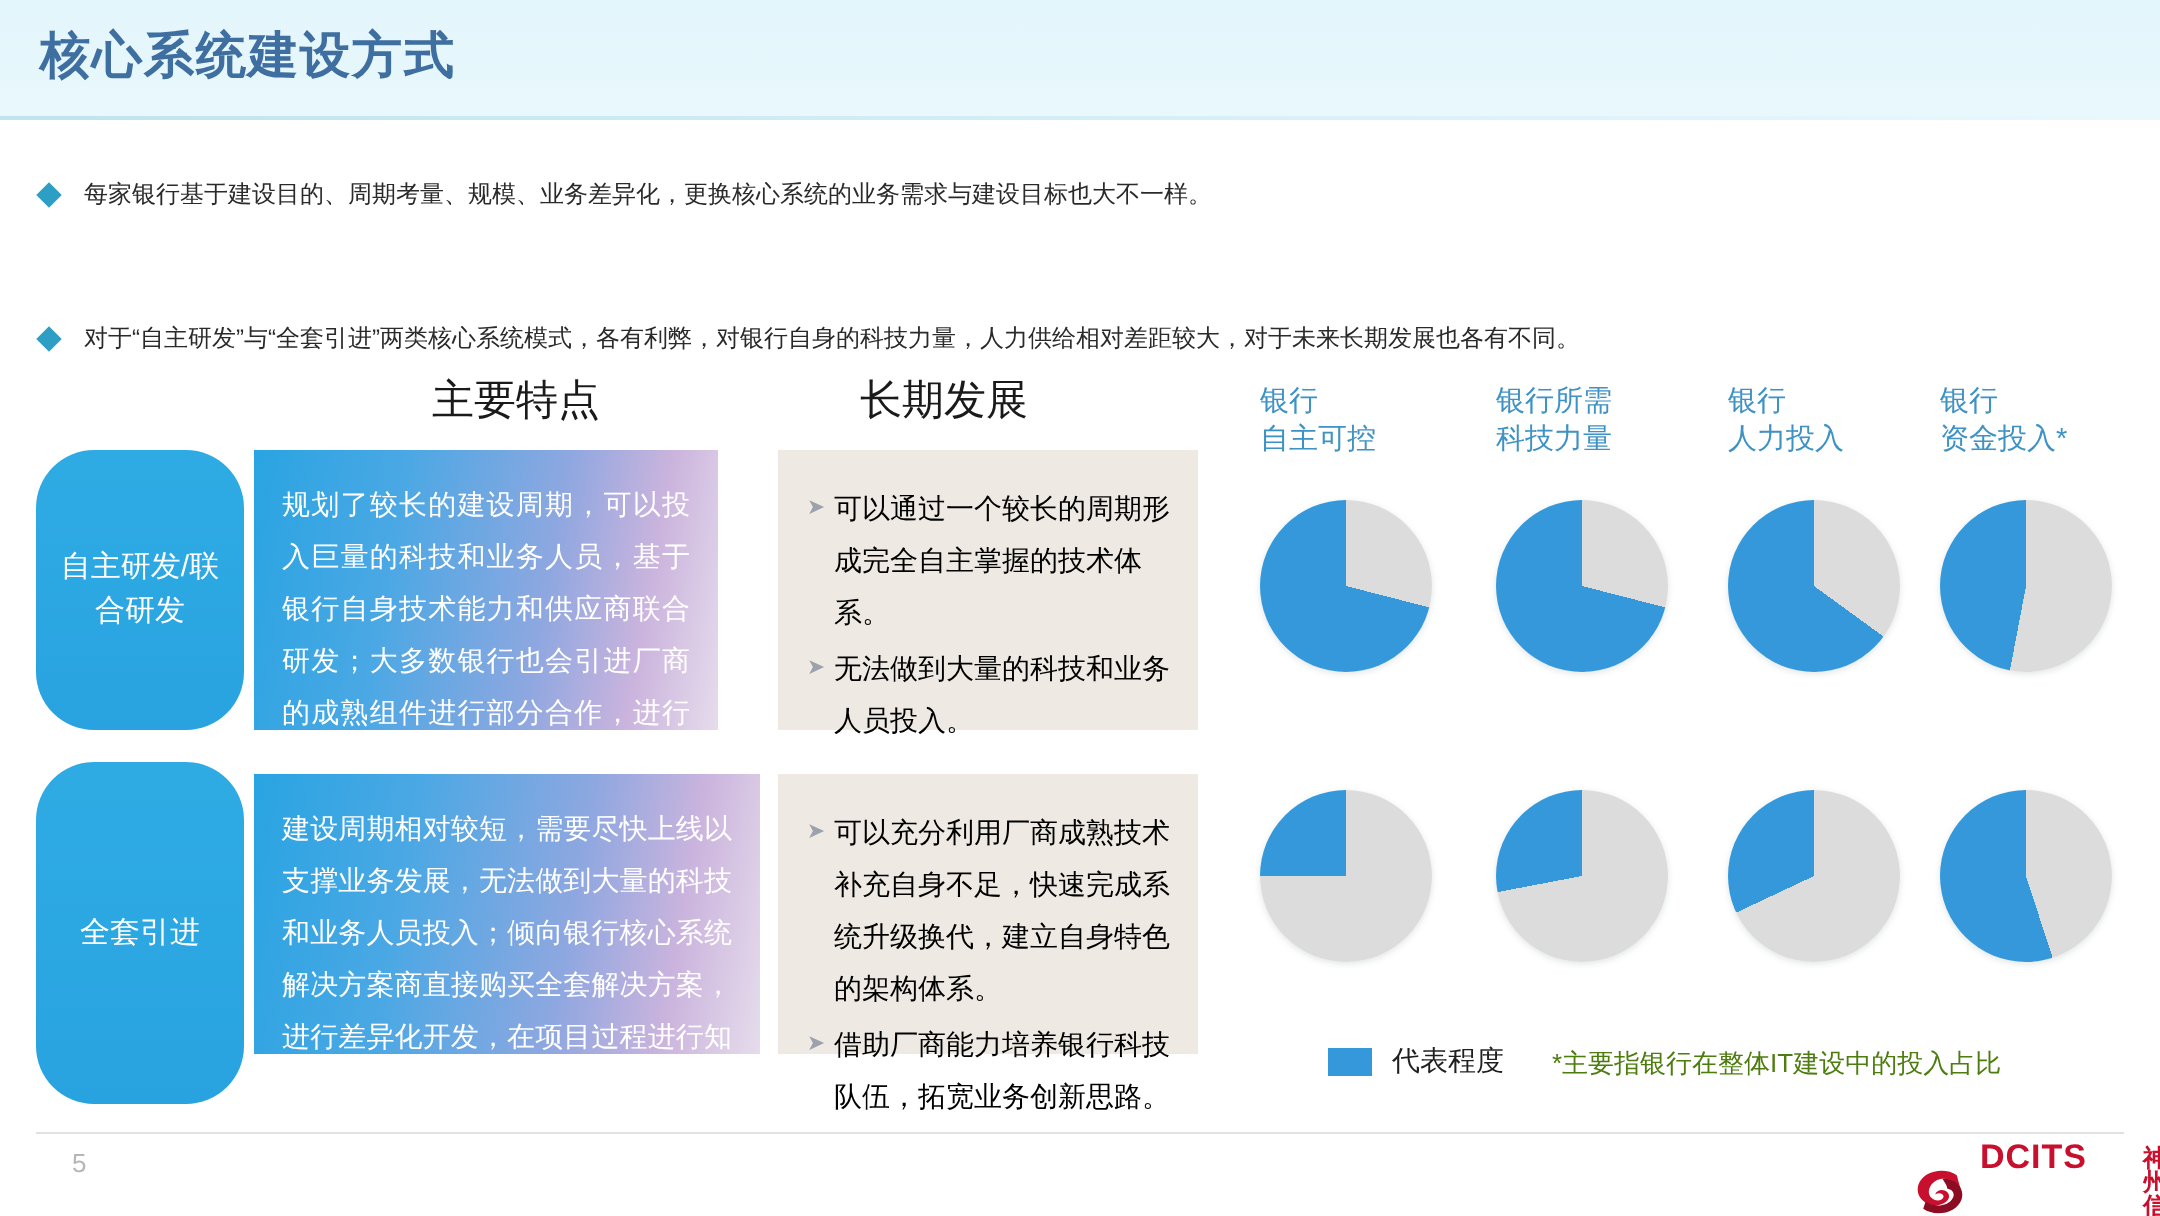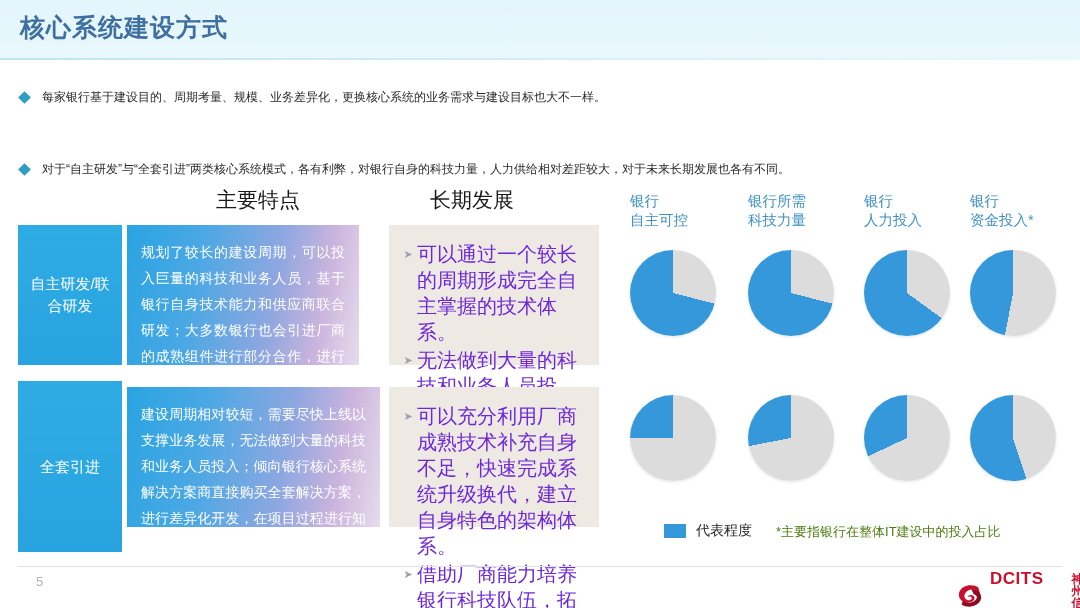--- a/index.html
+++ b/index.html
@@ -86,20 +86,21 @@
     background: linear-gradient(180deg, #2fabe4 0%, #28a3e0 100%);
     color: #ffffff;
     display: flex;
     align-items: center;
     justify-content: center;
     text-align: center;
     font-size: 15px;
     line-height: 22px;
     box-sizing: border-box;
     padding: 0 6px;
+    border-radius: 29px;
   }
   .feature-cell {
     position: absolute;
     background: linear-gradient(100deg, #29a4e2 0%, #4aa8e4 30%, #8fa7e0 62%, #cbb4dd 82%, #e6dcec 100%);
     color: #ffffff;
     box-sizing: border-box;
     padding: 14px 14px 10px 14px;
     font-size: 14px;
     line-height: 26px;
     text-align: justify;
@@ -117,23 +118,23 @@
   }
   .arrow-icon {
     flex: none;
     color: #9ba2ab;
     font-size: 11px;
     line-height: 26px;
     width: 18px;
     text-align: center;
   }
   .lt-text {
-    font-size: 20px;
+    font-size: 14px;
     line-height: 26px;
-    color: #6d28d9;
+    color: #000000;
   }
 
   
   .label-r1    { left: 18px;  top: 225px; width: 104px; height: 140px; }
   .feature-r1  { left: 127px; top: 225px; width: 232px; height: 140px; }
   .longterm-r1 { left: 389px; top: 225px; width: 210px; height: 140px; }
   
   .label-r2    { left: 18px;  top: 381px; width: 104px; height: 171px; }
   .feature-r2  { left: 127px; top: 387px; width: 253px; height: 140px; }
   .longterm-r2 { left: 389px; top: 387px; width: 210px; height: 140px; }

